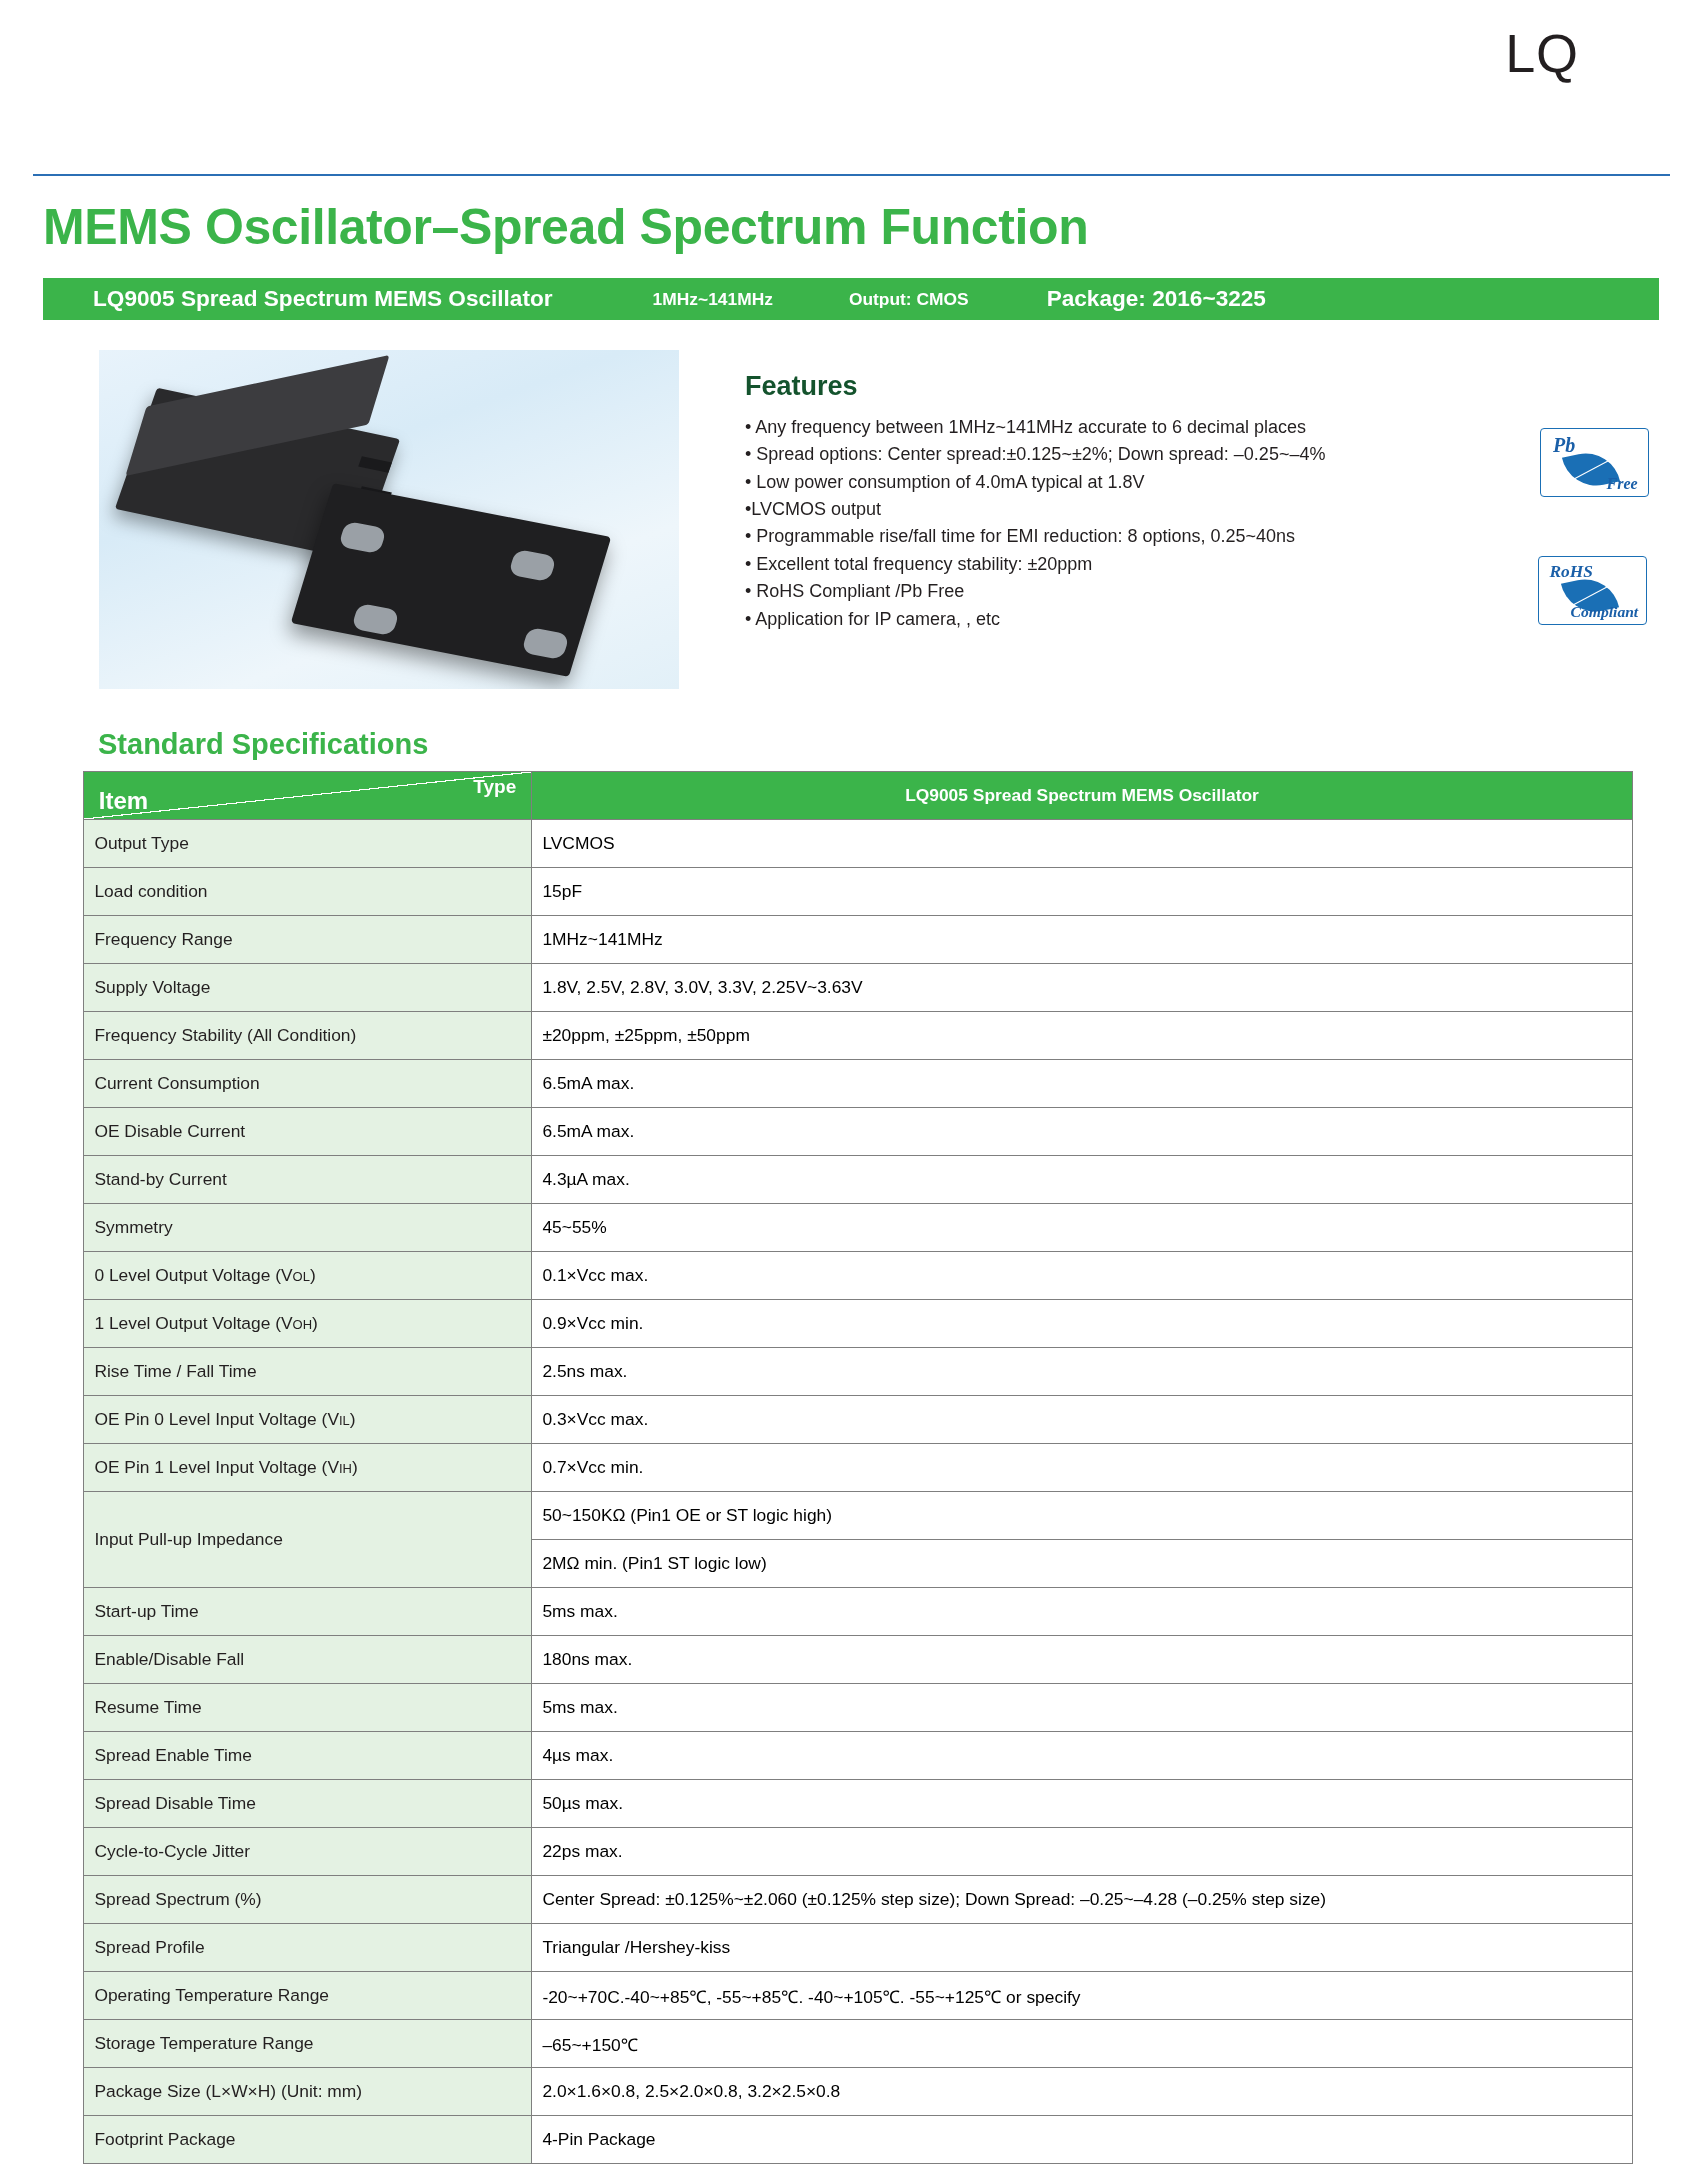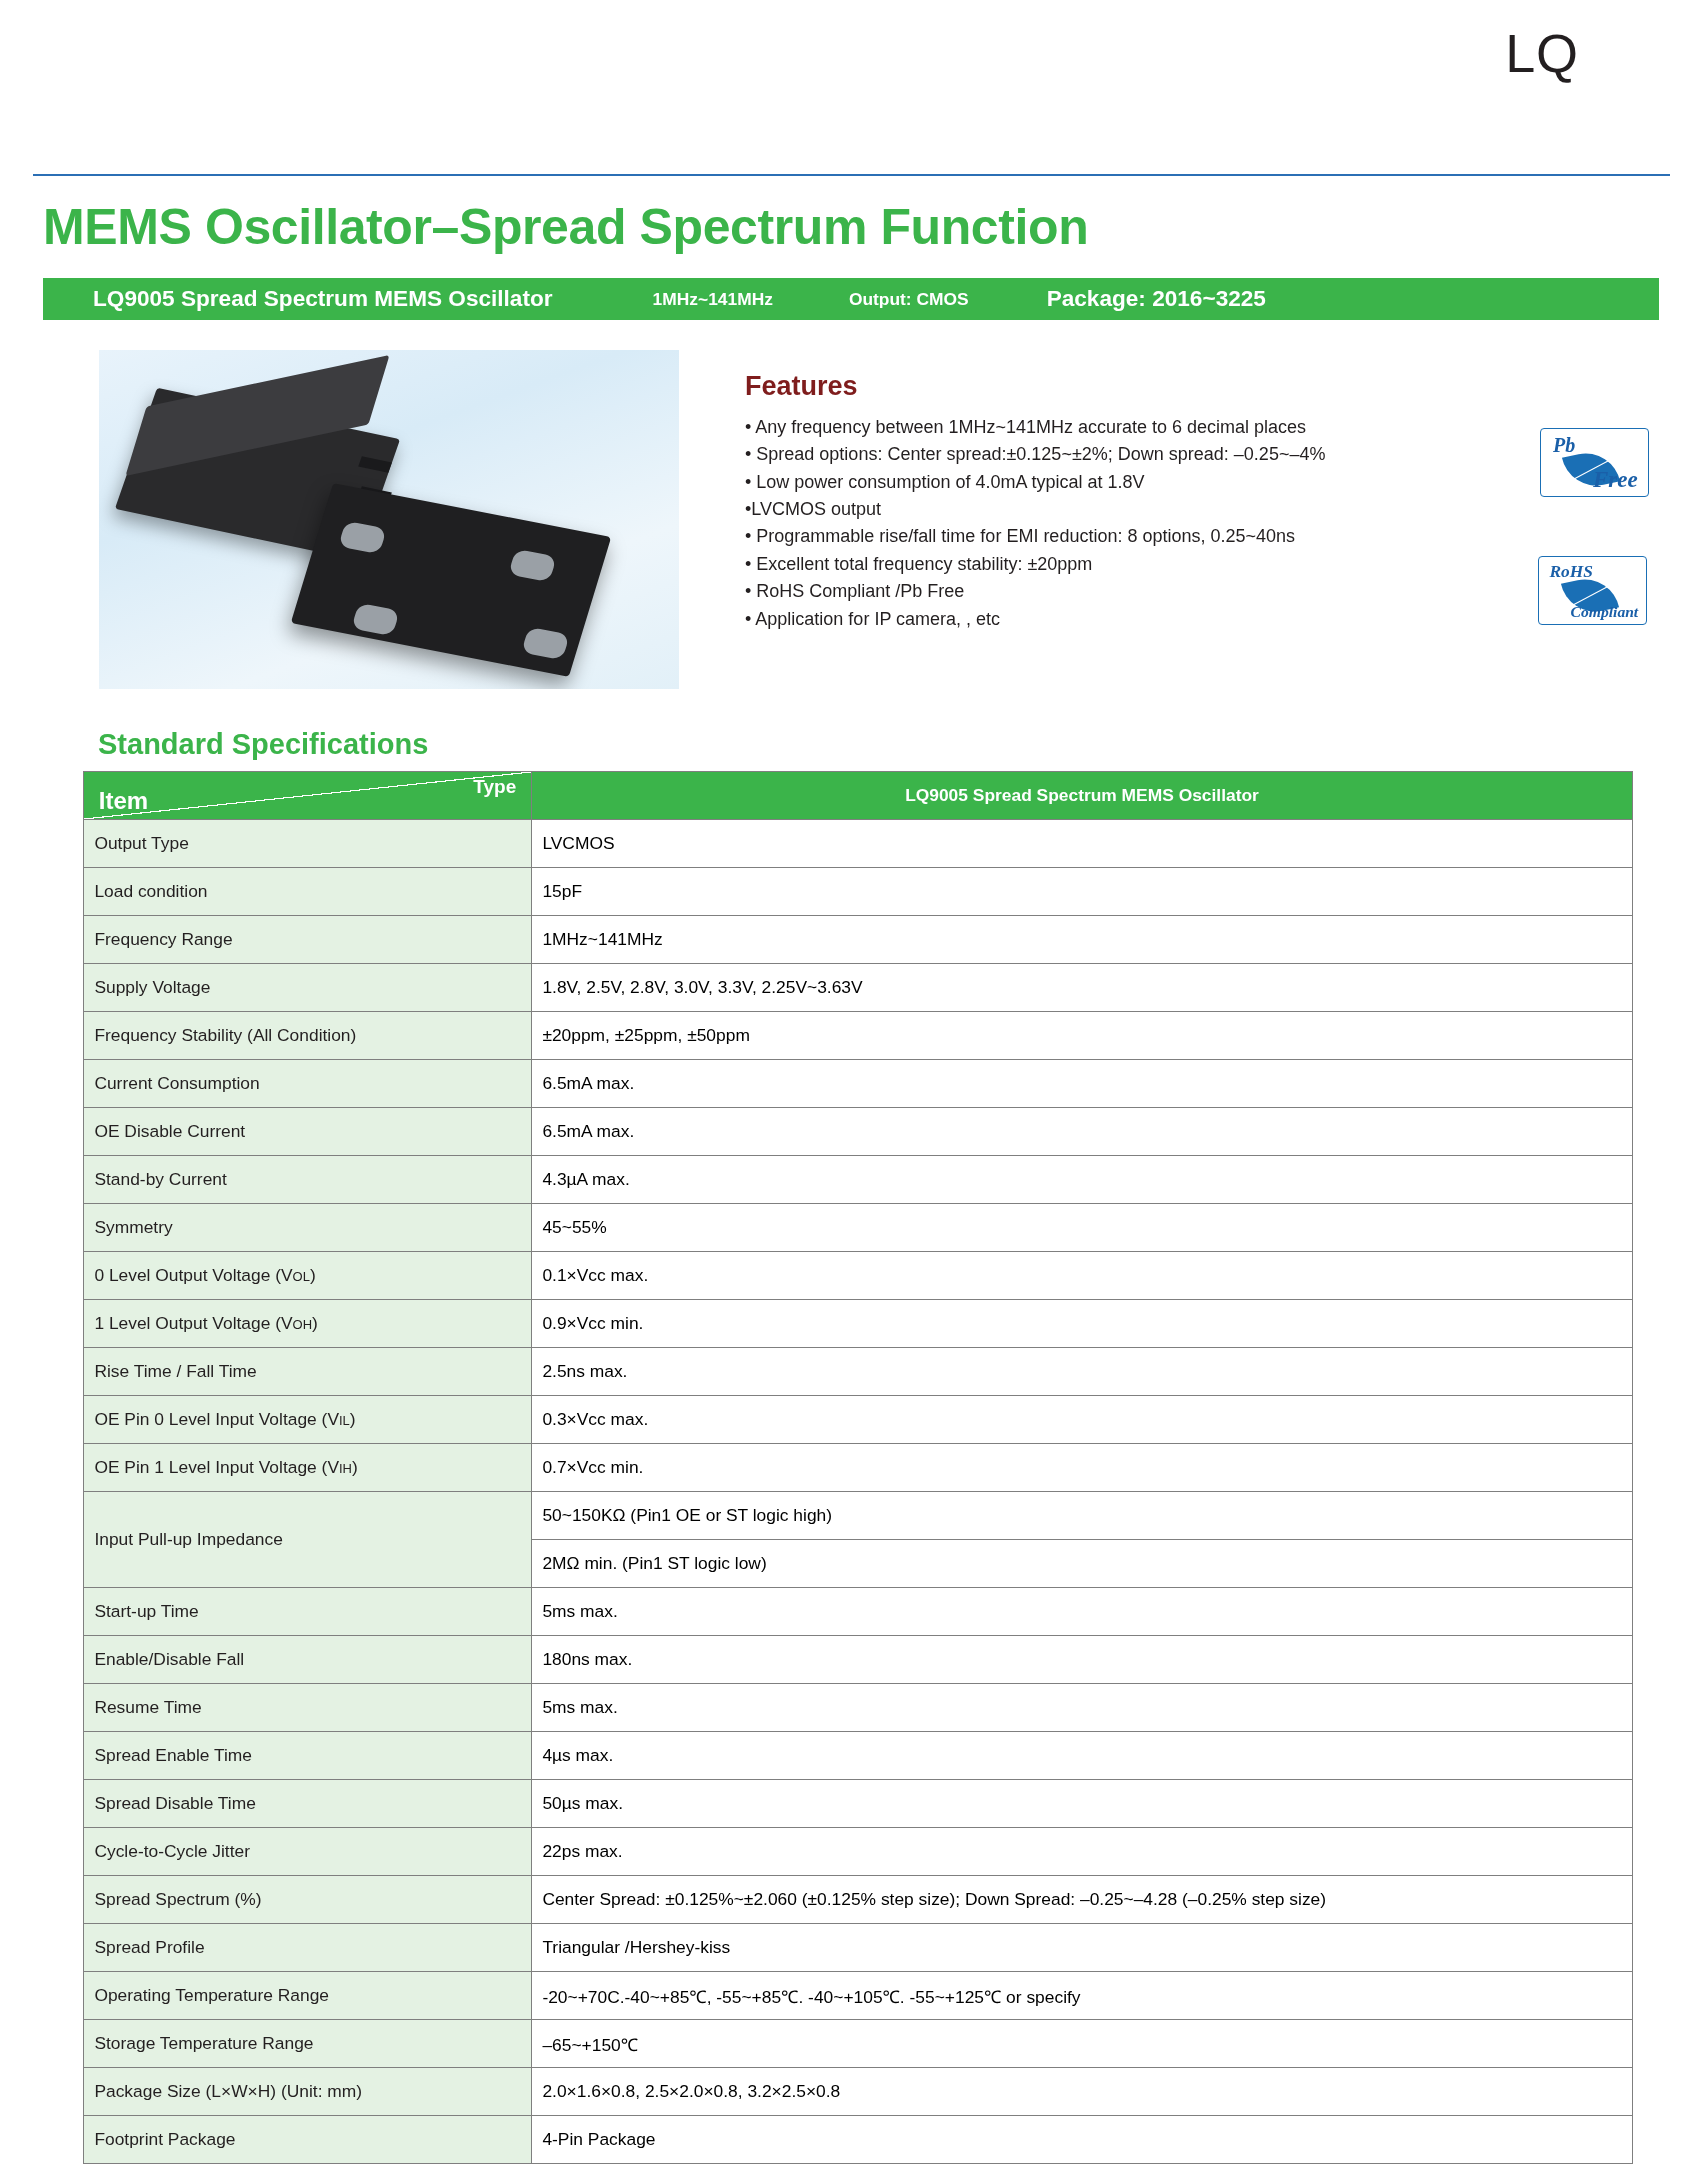--- a/index.html
+++ b/index.html
@@ -149,21 +149,21 @@
   
   .features {
     position: absolute;
     top: 371px;
     left: 745px;
     width: 804px;
   }
   .features-title {
     font-size: 27px;
     font-weight: bold;
-    color: #7f1d1d;
+    color: #14532d;
     margin-bottom: 12px;
   }
   .feature-item {
     font-size: 18px;
     line-height: 1.52;
     color: #231f20;
     white-space: nowrap;
   }
 
   
@@ -312,21 +312,21 @@
   <div class="feature-item">• Programmable rise/fall time for EMI reduction: 8 options, 0.25~40ns</div>
   <div class="feature-item">• Excellent total frequency stability: ±20ppm</div>
   <div class="feature-item">• RoHS Compliant /Pb Free</div>
   <div class="feature-item">• Application for IP camera, , etc</div>
 </div>
 
 <div class="badge badge-pb">
   <div class="b-label" style="top:5.2px; left:12px; font-size:20px;">Pb</div>
   <div class="leaf" style="top:22.6px; left:24px;"></div>
   <div class="leaf-v" style="top:40px; left:27px;"></div>
-  <div class="b-label" style="bottom:3.5px; right:10.4px; font-size:23px;text-align:right;">Free</div>
+  <div class="b-label" style="bottom:3.5px; right:10.4px; font-size:16px;text-align:right;">Free</div>
 </div>
 
 <div class="badge badge-rohs">
   <div class="b-label" style="top:3.5px; left:10.4px; font-size:17.4px;">RoHS</div>
   <div class="leaf" style="top:21px; left:25px;"></div>
   <div class="leaf-v" style="top:38px; left:28px;"></div>
   <div class="b-label" style="bottom:2.6px; right:7.8px; font-size:15.6px;">Compliant</div>
 </div>
 
 <div class="section-title">Standard Specifications</div>

